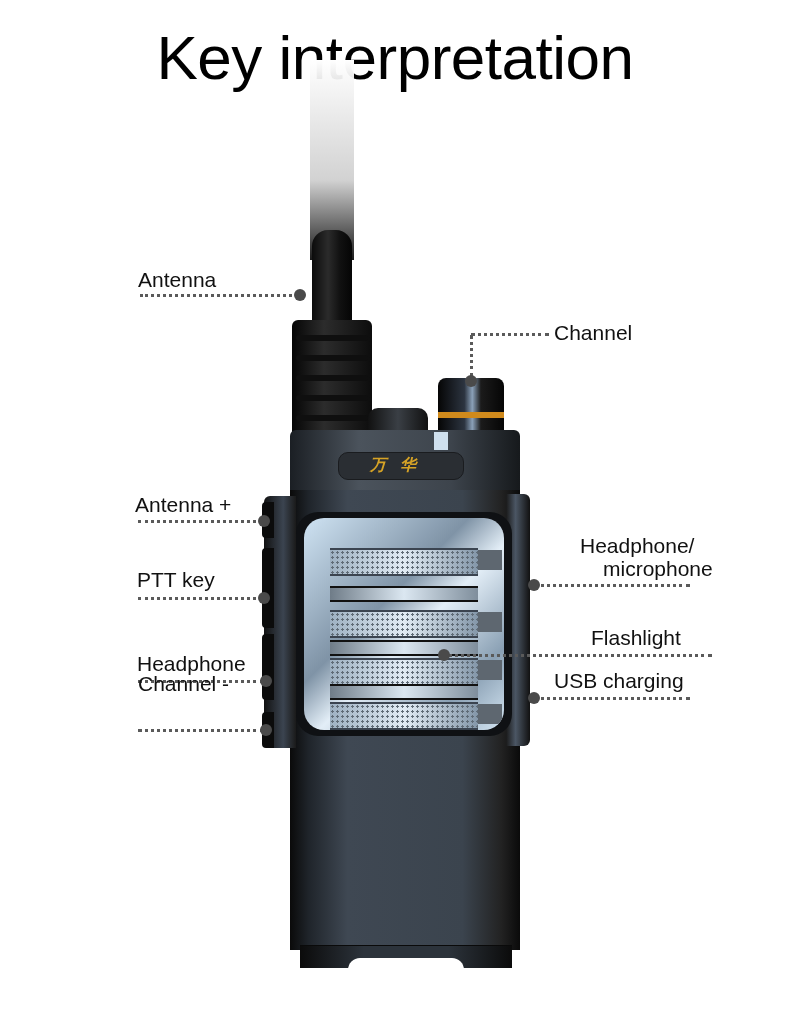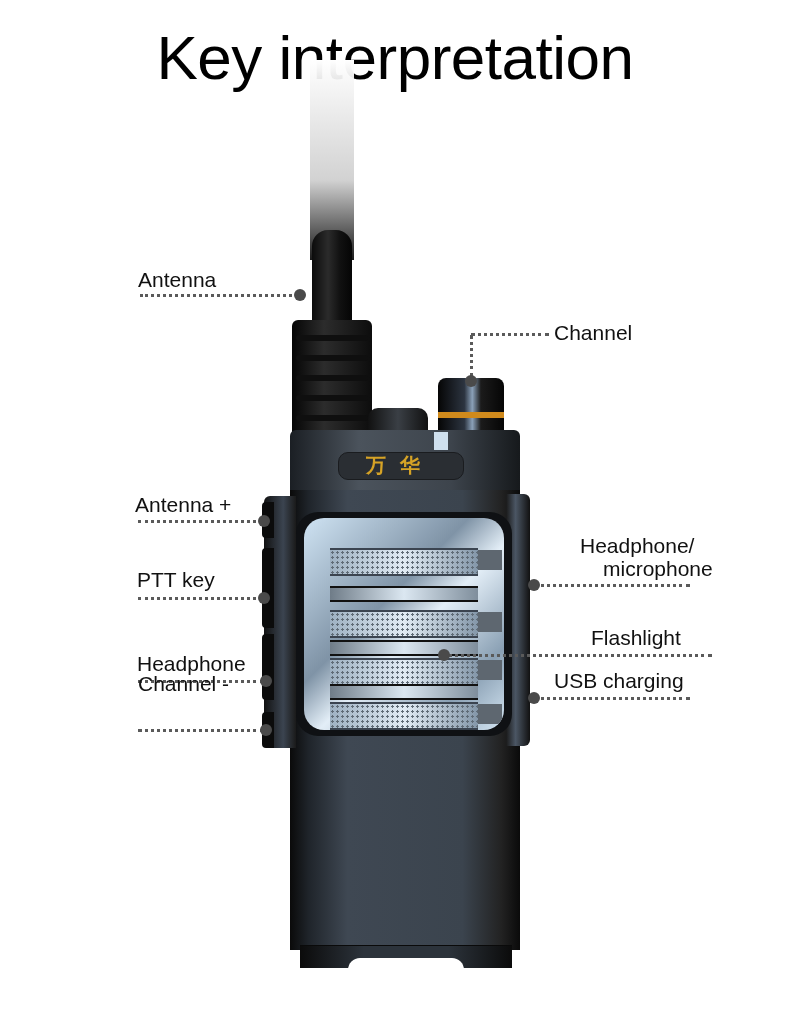--- a/index.html
+++ b/index.html
@@ -14,21 +14,21 @@
   .antenna { position:absolute; left:312px; top:230px; width:40px; height:210px; border-radius:16px 16px 4px 4px; background:linear-gradient(to right,#0b0b0b,#2b2b2b 40%,#111 70%,#050505); }
   .antenna-rib { position:absolute; left:296px; width:72px; height:6px; background:#0f0f0f; border-radius:3px; }
   .antenna-base { position:absolute; left:292px; top:320px; width:80px; height:120px; background:linear-gradient(to right,#050505,#2c2c2c 40%,#0d0d0d); border-radius:6px; }
 
   .knob-small { position:absolute; left:368px; top:408px; width:60px; height:34px; background:linear-gradient(to right,#111,#3a3f45 50%,#111); border-radius:10px 10px 0 0; }
   .knob { position:absolute; left:438px; top:378px; width:66px; height:60px; background:linear-gradient(to right,#050505,#2c3440 40%,#8aa0b8 52%,#1b1b1b 65%,#050505); border-radius:8px 8px 2px 2px; }
   .knob-ring { position:absolute; left:438px; top:412px; width:66px; height:6px; background:#d08a1c; }
 
   .body-top { position:absolute; left:290px; top:430px; width:230px; height:80px; background:linear-gradient(to right,#1b1f24,#4b535c 30%,#3d444c 70%,#16191c); border-radius:6px 6px 0 0; }
   .brand-plate { position:absolute; left:338px; top:452px; width:124px; height:26px; background:#2a2e33; border-radius:10px; border:1px solid #1a1c1f; }
-  .brand { position:absolute; left:338px; top:452px; width:124px; height:26px; text-align:center; line-height:26px; font-size:20px; font-weight:700; color:#d6a326; letter-spacing:14px; font-family:"DejaVu Serif", serif; }
+  .brand { position:absolute; left:338px; top:452px; width:124px; height:26px; text-align:center; line-height:26px; font-size:16px; font-weight:700; font-style:italic; color:#d6a326; letter-spacing:14px; font-family:"DejaVu Serif", serif; }
   .light-tab { position:absolute; left:434px; top:432px; width:14px; height:18px; background:#cfe0ee; }
 
   .body { position:absolute; left:290px; top:490px; width:230px; height:460px; background:linear-gradient(to right,#0a0a0a,#1f242a 8%,#3f4853 25%,#3b444e 75%,#222 92%,#0a0a0a); }
   .side-left { position:absolute; left:264px; top:496px; width:32px; height:252px; background:linear-gradient(to right,#111,#3b4450 60%,#1a1a1a); border-radius:6px 0 0 6px; }
   .side-right { position:absolute; left:506px; top:494px; width:24px; height:252px; background:linear-gradient(to right,#1a1a1a,#4b5664 40%,#111); border-radius:0 6px 6px 0; }
   .side-btn { position:absolute; left:262px; width:12px; background:#0b0b0b; border-radius:4px 0 0 4px; }
 
   .bezel { position:absolute; left:296px; top:512px; width:216px; height:224px; background:#0f1114; border-radius:22px; }
   .grille { position:absolute; left:304px; top:518px; width:200px; height:212px; border-radius:20px; background:linear-gradient(135deg,#cfe3f3,#7f93a6 40%,#e3eef7 55%,#8aa0b4 80%,#d5e6f3); overflow:hidden; }
   .slat { position:absolute; left:26px; width:148px; height:24px; background:radial-gradient(#5f6b76 1px, transparent 1.4px) 0 0/5px 5px, linear-gradient(to right,#9eb1c2,#e1ebf4 50%,#8497a9); border-top:2px solid #3b4450; border-bottom:2px solid #3b4450; }

